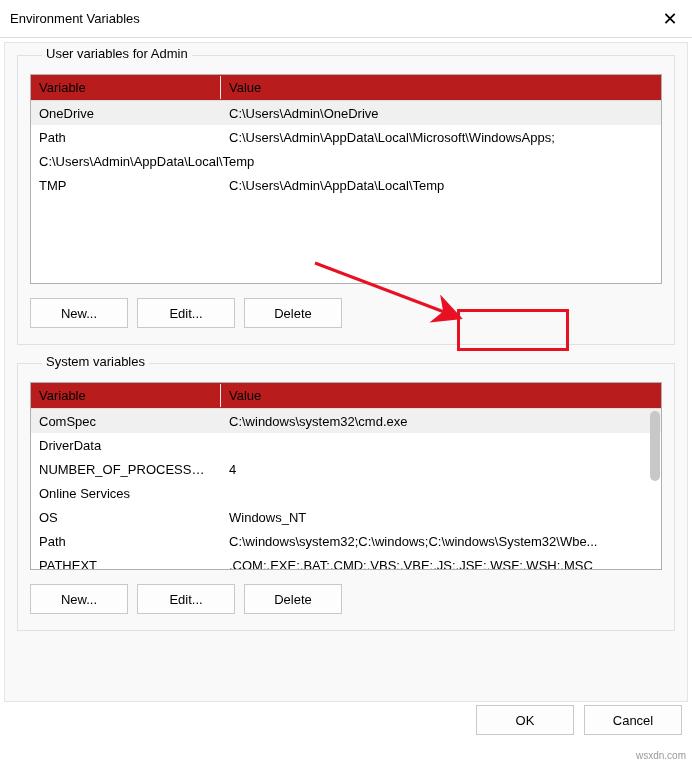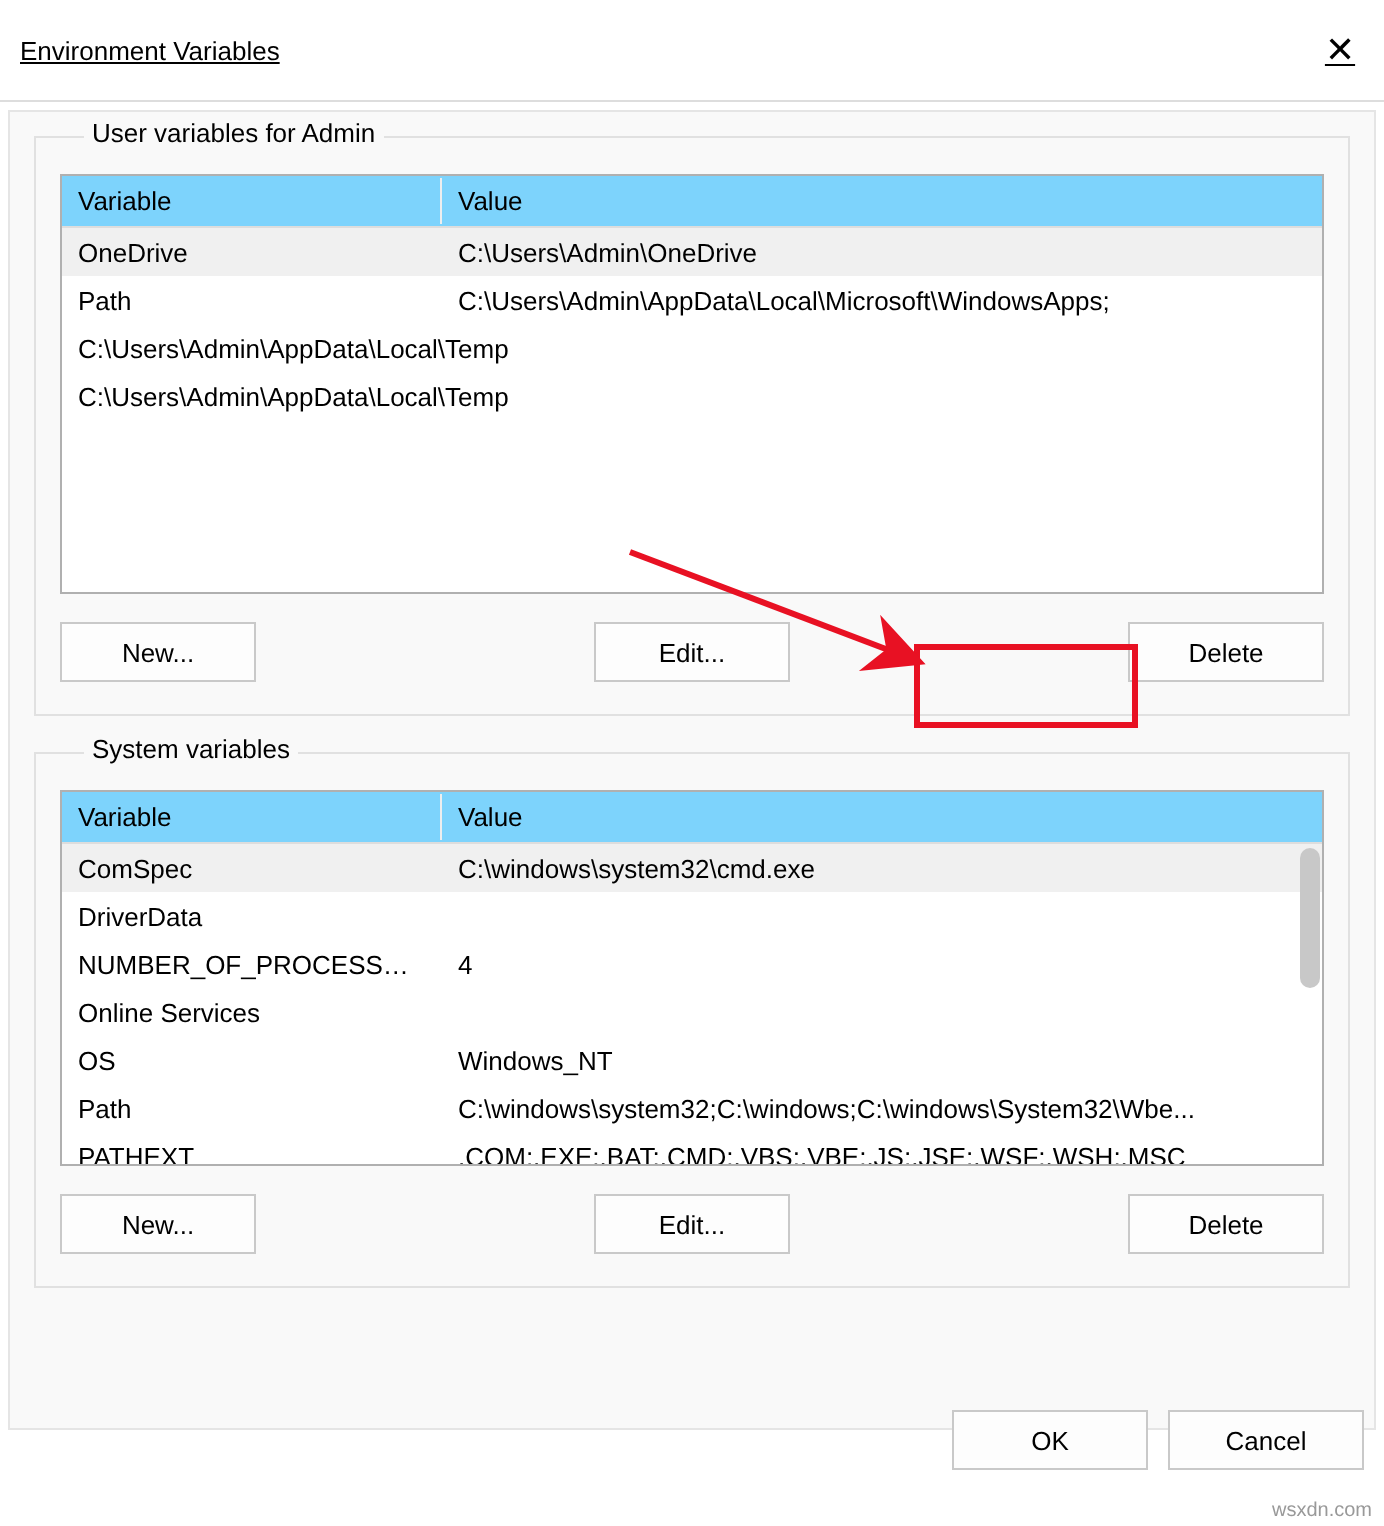--- a/index.html
+++ b/index.html
@@ -12,22 +12,21 @@
       height: 763px;
       overflow: hidden;
       position: relative;
     }
     .titlebar {
       display: flex;
       justify-content: space-between;
       align-items: center;
       padding: 4px 8px 4px 10px;
       border-bottom: 1px solid #ddd;
-      height: 51px;
-      text-decoration: underline;
+      height: 38px;
     }
     .titlebar .title { font-size: 13px; }
     .close-x {
       font-size: 18px;
       width: 28px;
       text-align: center;
       cursor: default;
     }
     .content {
       background: #f9f9f9;
@@ -56,21 +55,21 @@
       border: 1px solid #b0b0b0;
       background: #fff;
       overflow: hidden;
       position: relative;
     }
     .user-table { height: 210px; }
     .sys-table { height: 188px; }
     .thead {
       display: flex;
       border-bottom: 1px solid #ddd;
-      background: #7dd3fc;
+      background: #b91c1c;
       height: 26px;
       align-items: center;
     }
     .th {
       padding: 4px 8px;
       font-size: 13px;
       border-right: 1px solid #eee;
     }
     .th:last-child { border-right: none; }
     .col-var { width: 190px; flex-shrink: 0; }
@@ -93,22 +92,22 @@
       position: absolute;
       right: 1px;
       top: 28px;
       width: 10px;
       height: 70px;
       background: #c8c8c8;
       border-radius: 5px;
     }
     .button-row {
       display: flex;
-      justify-content: space-between;
-      gap: 20px;
+      justify-content: flex-start;
+      gap: 9px;
       margin-top: 14px;
     }
     .btn {
       min-width: 98px;
       height: 30px;
       background: #fdfdfd;
       border: 1px solid #c9c9c9;
       font-family: inherit;
       font-size: 13px;
       cursor: default;
@@ -163,20 +162,21 @@
             <div class="cell col-val">C:\Users\Admin\OneDrive</div>
           </div>
           <div class="row">
             <div class="cell col-var">Path</div>
             <div class="cell col-val">C:\Users\Admin\AppData\Local\Microsoft\WindowsApps;</div>
           </div>
           <div class="row">
             <div class="cell col-val">C:\Users\Admin\AppData\Local\Temp</div>
           </div>
           <div class="row">
+            <div class="cell col-var">TMP</div>
             <div class="cell col-val">C:\Users\Admin\AppData\Local\Temp</div>
           </div>
         </div>
     </div>
 
     <div class="button-row">
       <button class="btn">New...</button>
       <button class="btn" id="edit-btn">Edit...</button>
       <button class="btn">Delete</button>
     </div>

